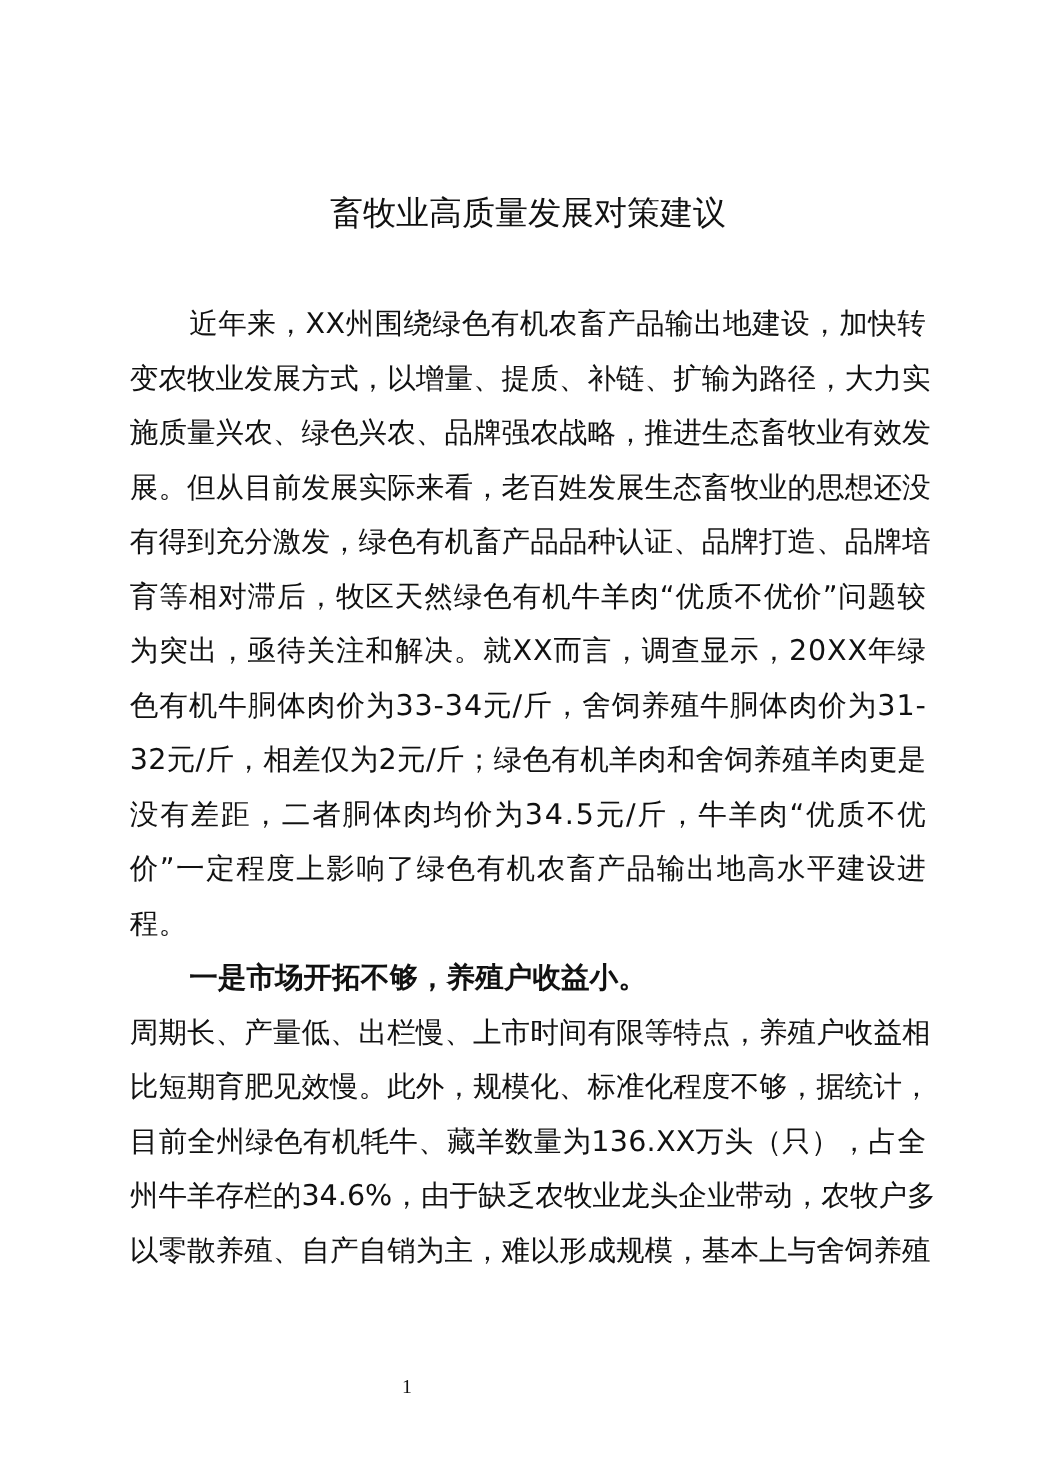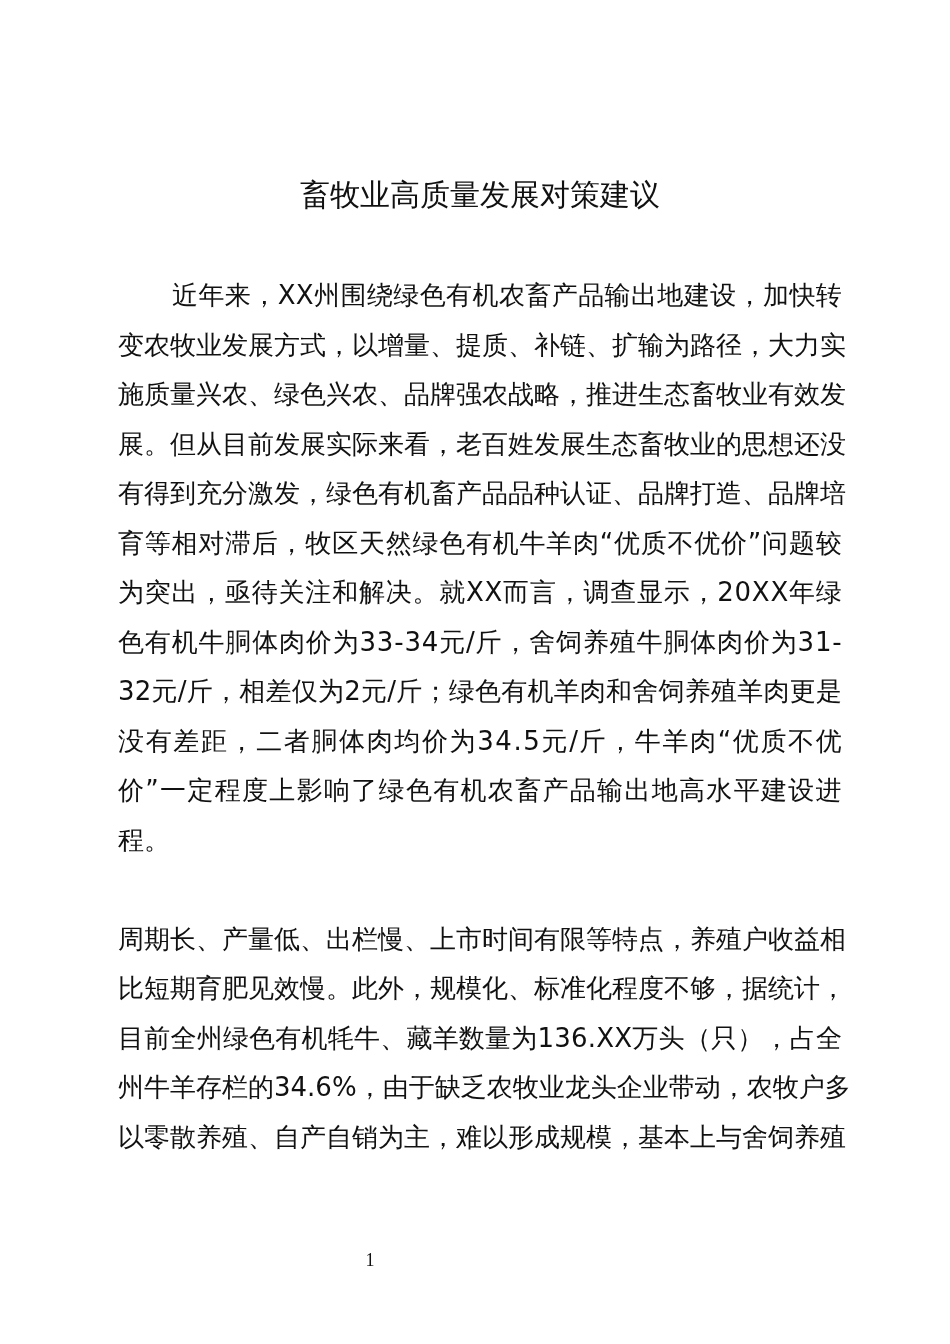--- a/index.html
+++ b/index.html
@@ -408,20 +408,21 @@
       <span class="ch">高</span>
       <span class="ch">水</span>
       <span class="ch">平</span>
       <span class="ch">建</span>
       <span class="ch">设</span>
       <span class="ch">进</span>
     </div>
   <div class="line last" style="top:815.5px;">程。</div>
 
   <div class="line indent last" style="top:865px;">
+    <span class="bold">一是市场开拓不够，养殖户收益小。</span>
   </div>
   <div class="line" style="top:914.5px;">
       <span class="ch">周</span>
       <span class="ch">期</span>
       <span class="ch">长</span>
       <span class="ch">、</span>
       <span class="ch">产</span>
       <span class="ch">量</span>
       <span class="ch">低</span>
       <span class="ch">、</span>

